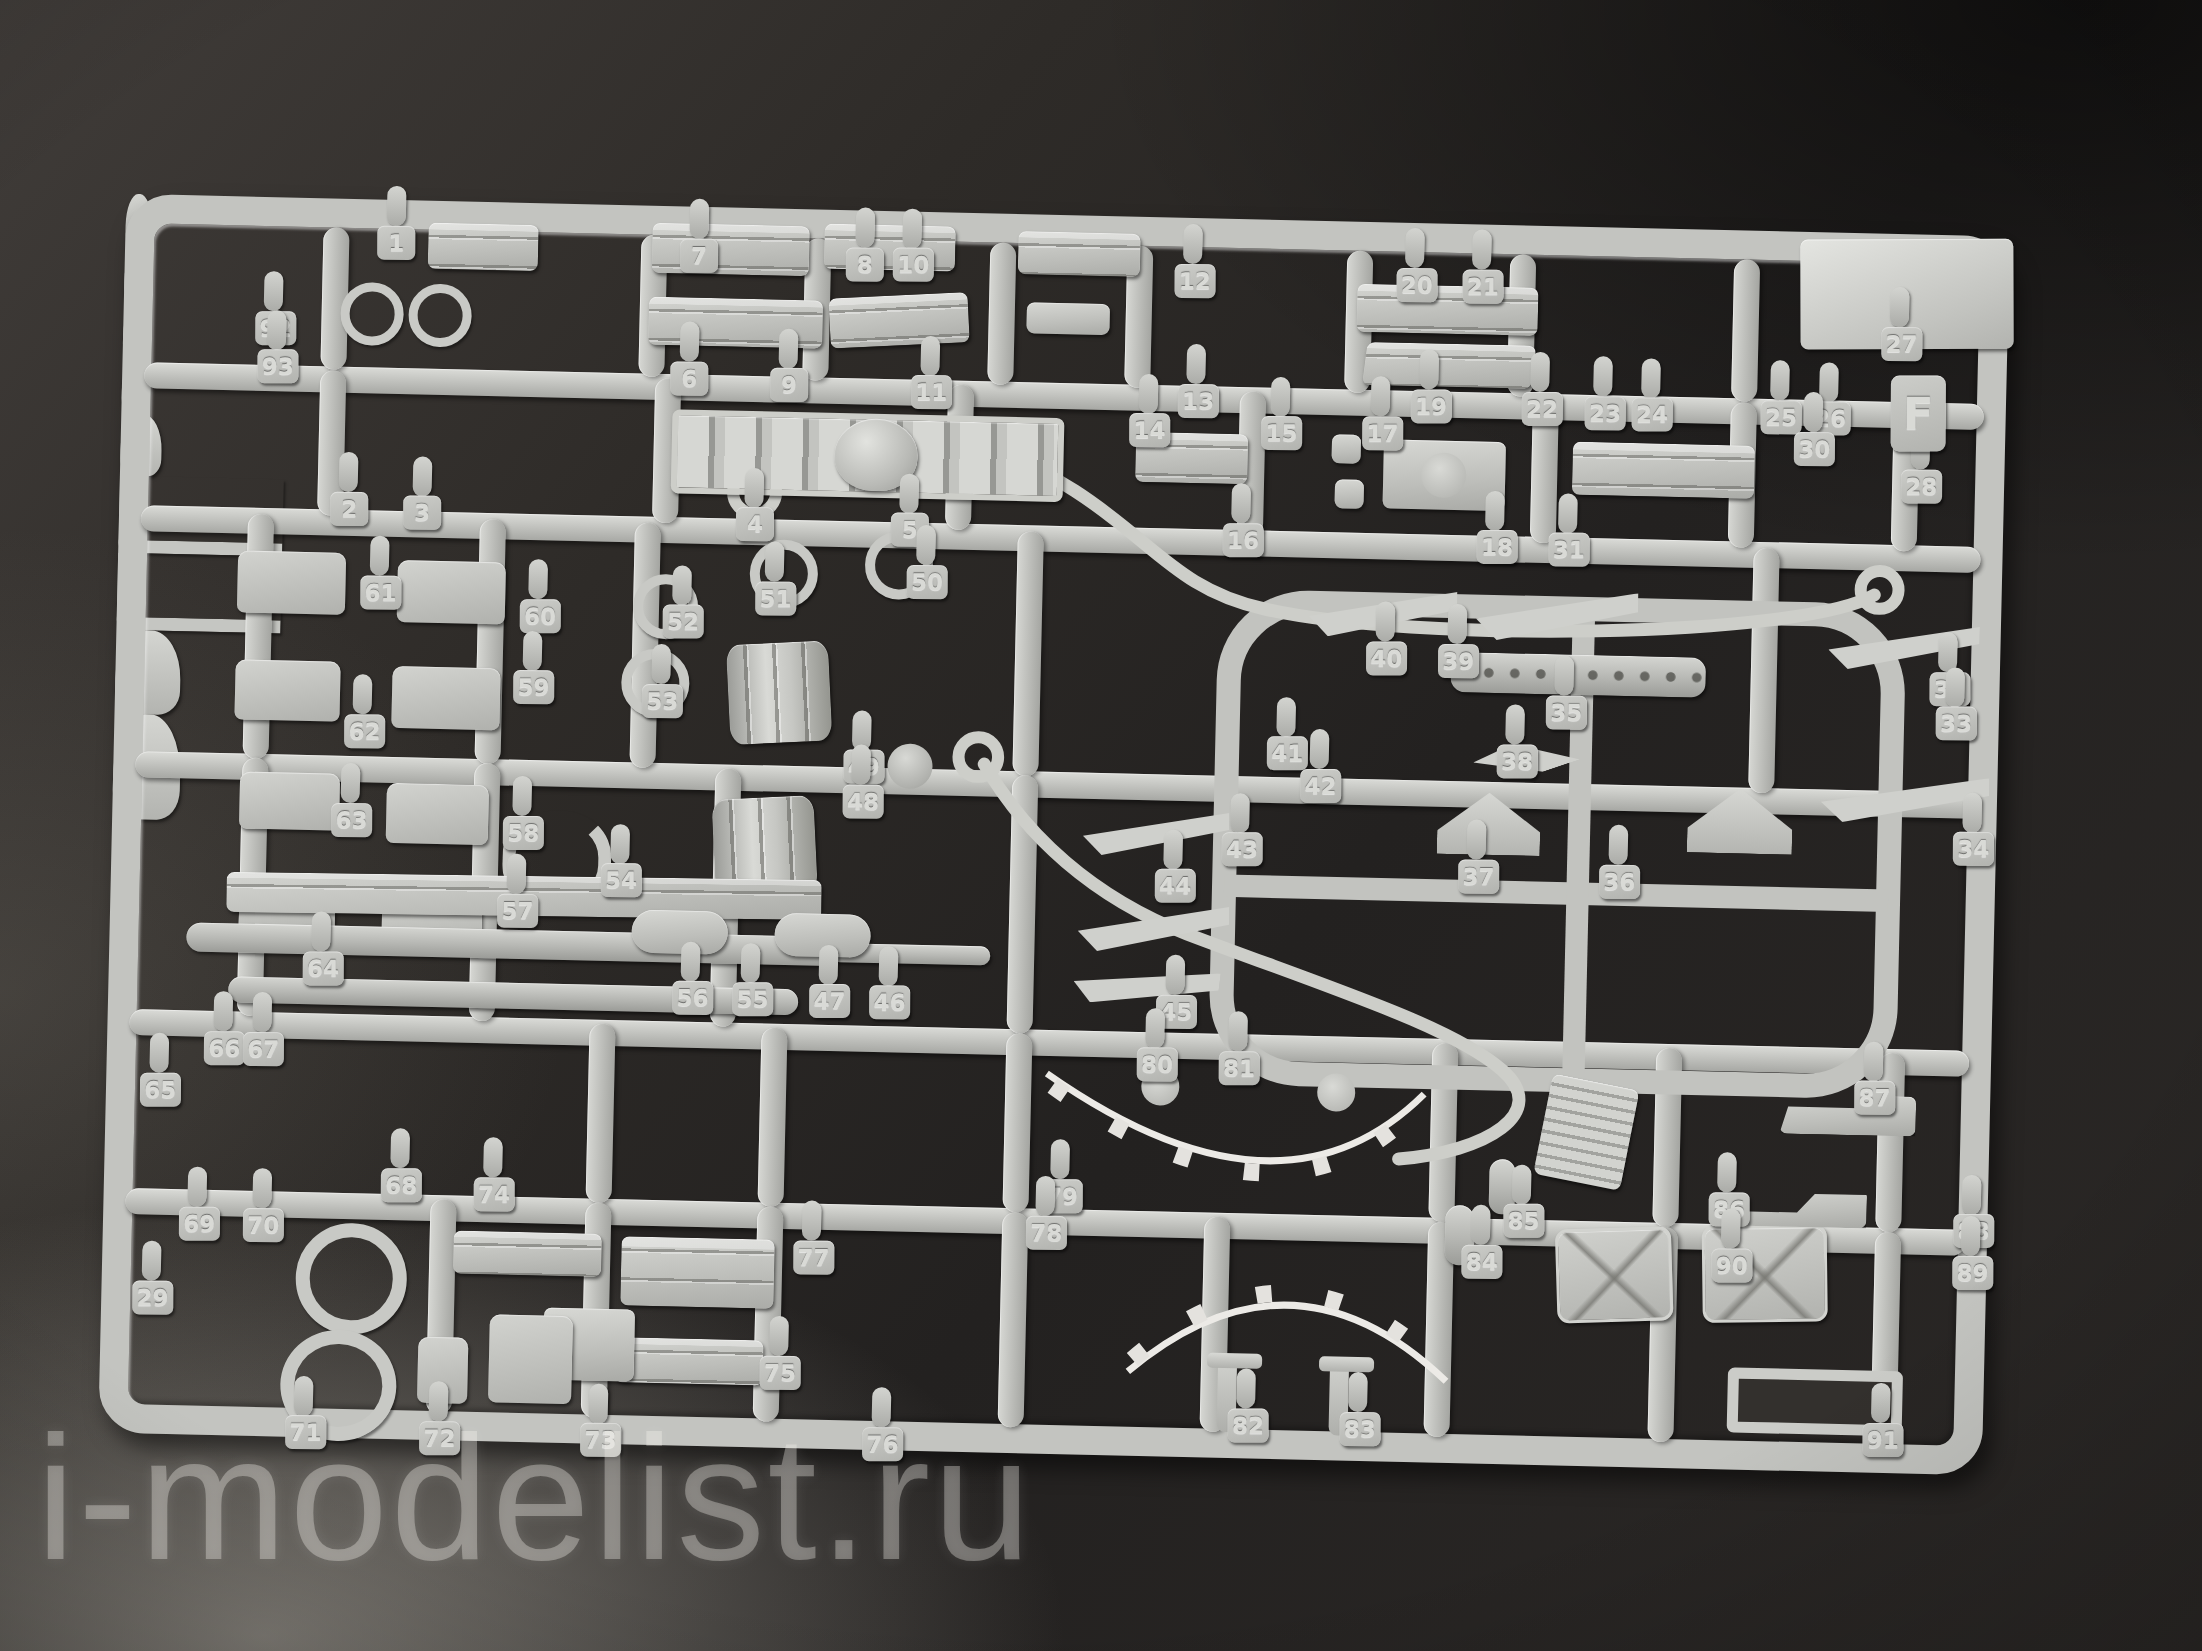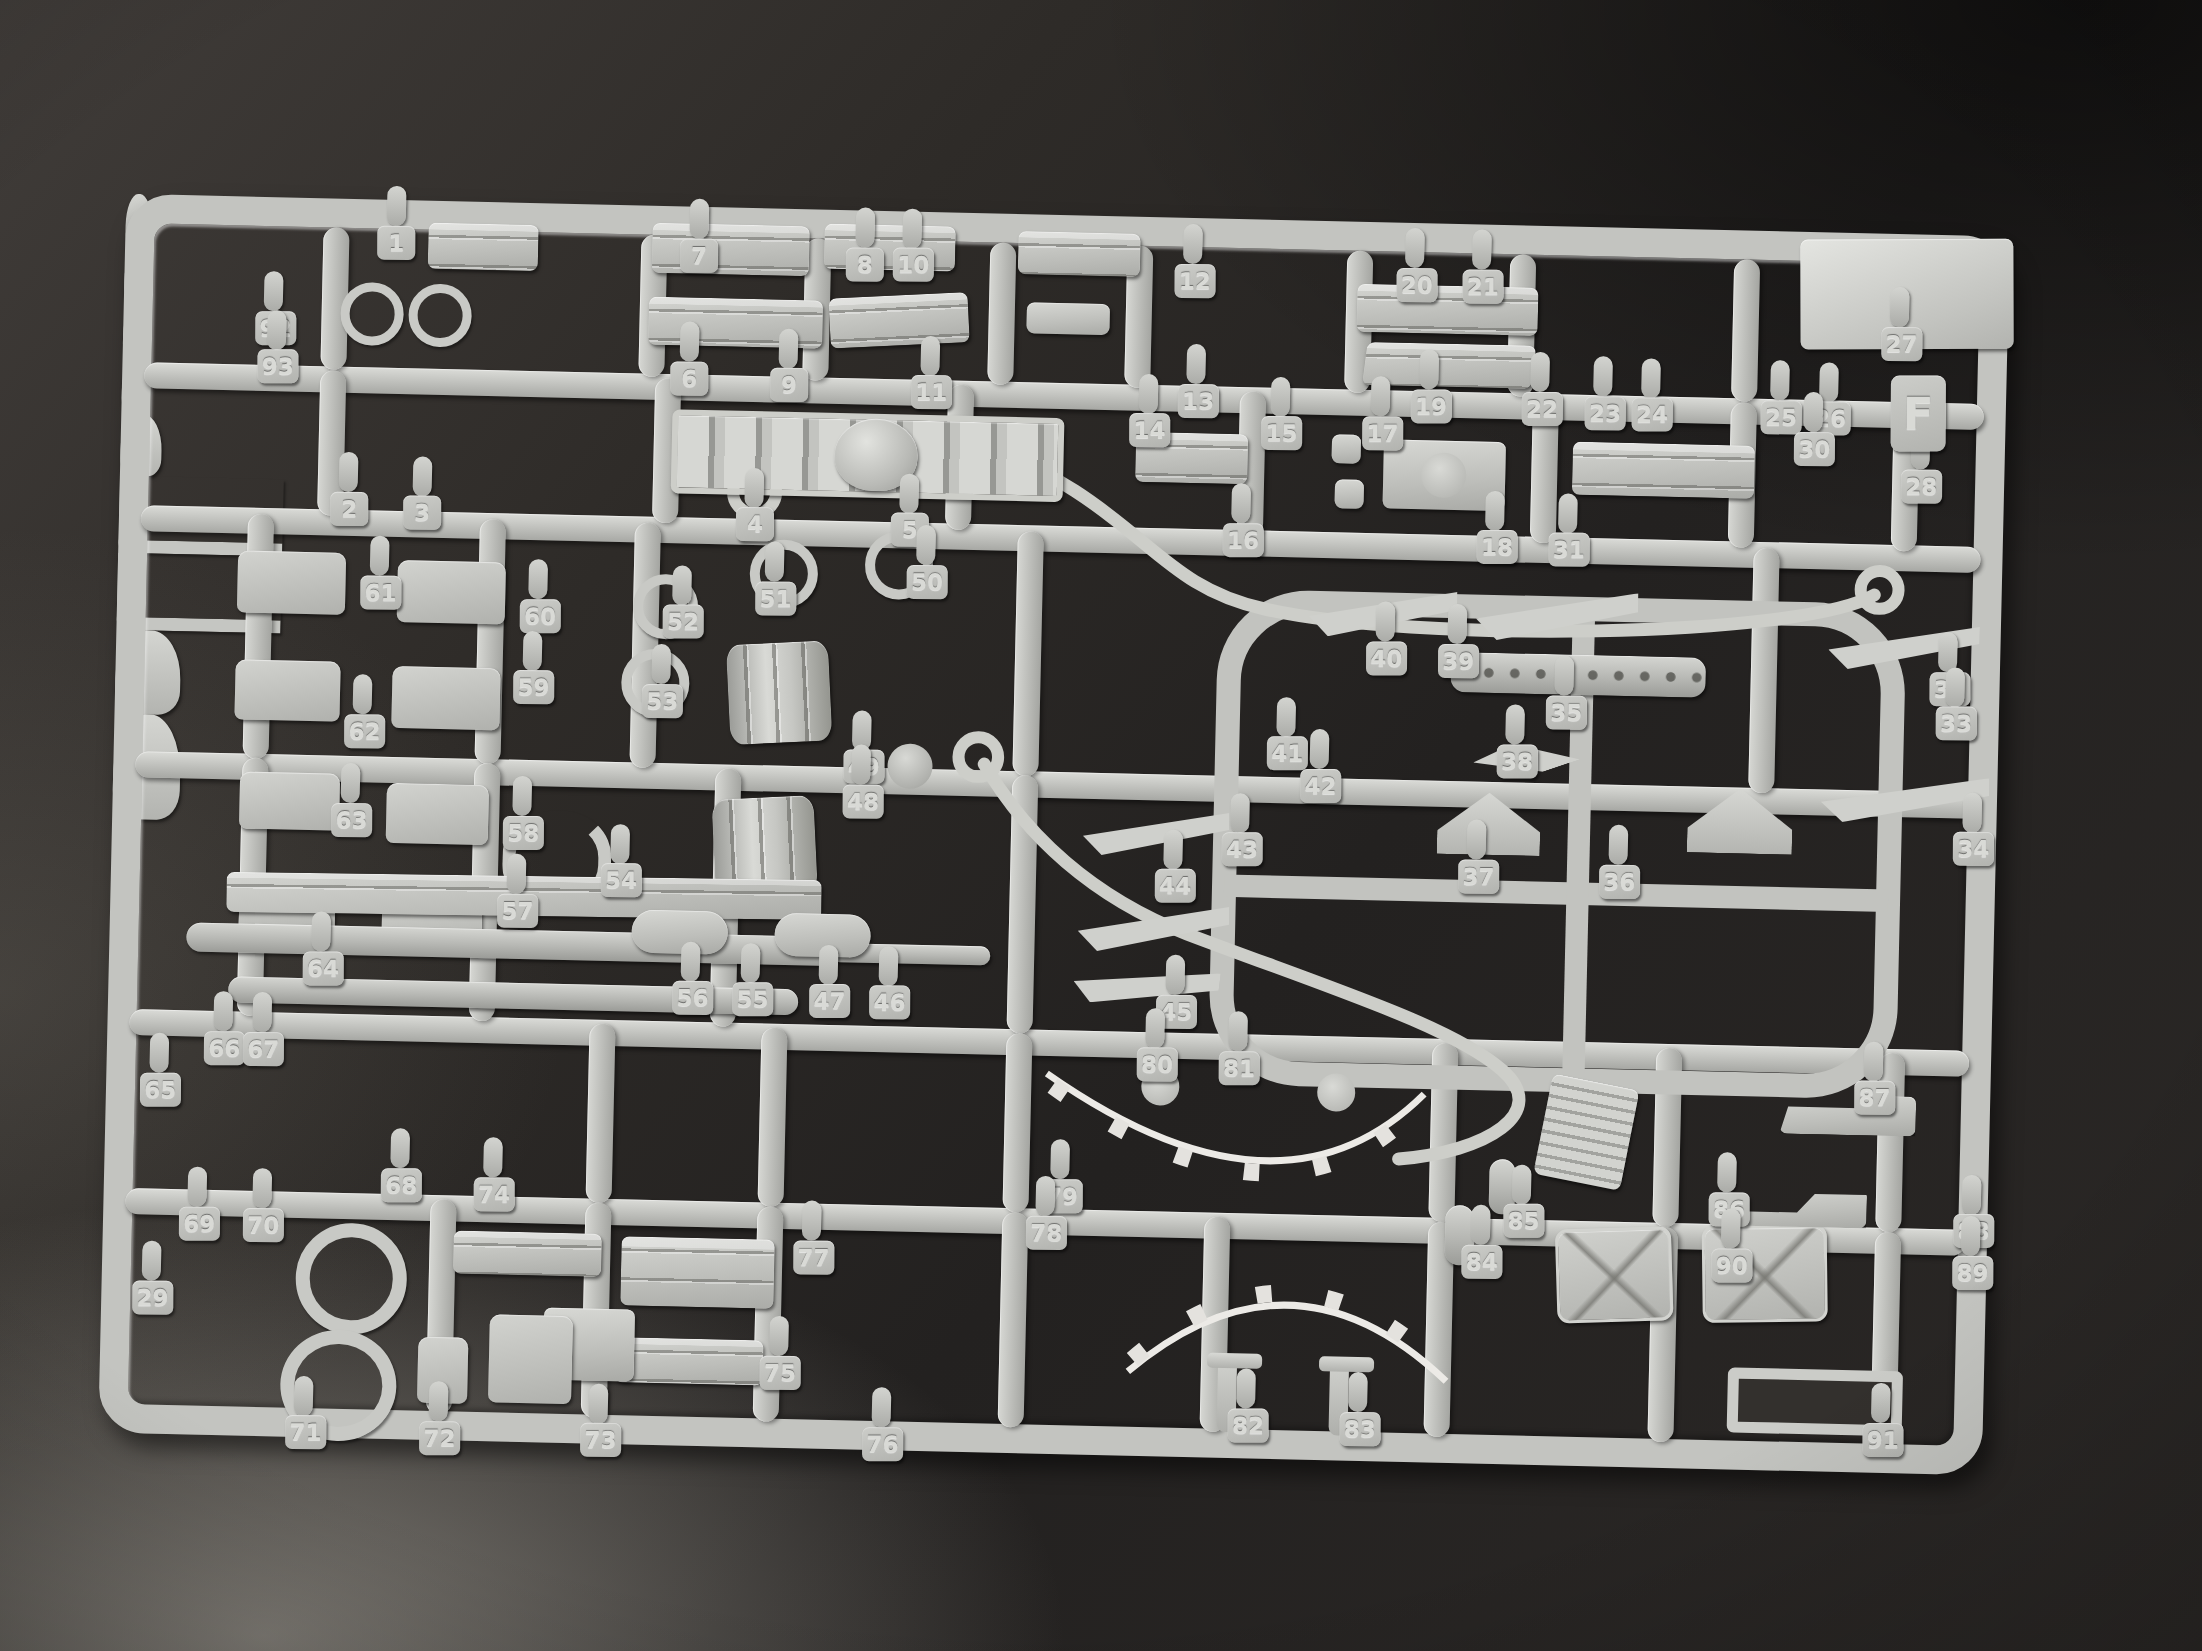--- a/index.html
+++ b/index.html
@@ -427,14 +427,15 @@
         <div class="tag" style="left: 1850px; top: 1020px;">89</div>
         <div class="stub" style="left: 1618px; top: 978px;"></div>
         <div class="tag" style="left: 1609px; top: 1018px;">90</div>
         <div class="stub" style="left: 1772px; top: 1149px;"></div>
         <div class="tag" style="left: 1764px; top: 1189px;">91</div>
       </div>
     <div class="tag letter" style="left:1769px;top:141px">F</div>
   </div>
 
   <div class="vignette"></div>
+  <div class="watermark">i-modelist.ru</div>
 </div>
 
 
 </body></html>

